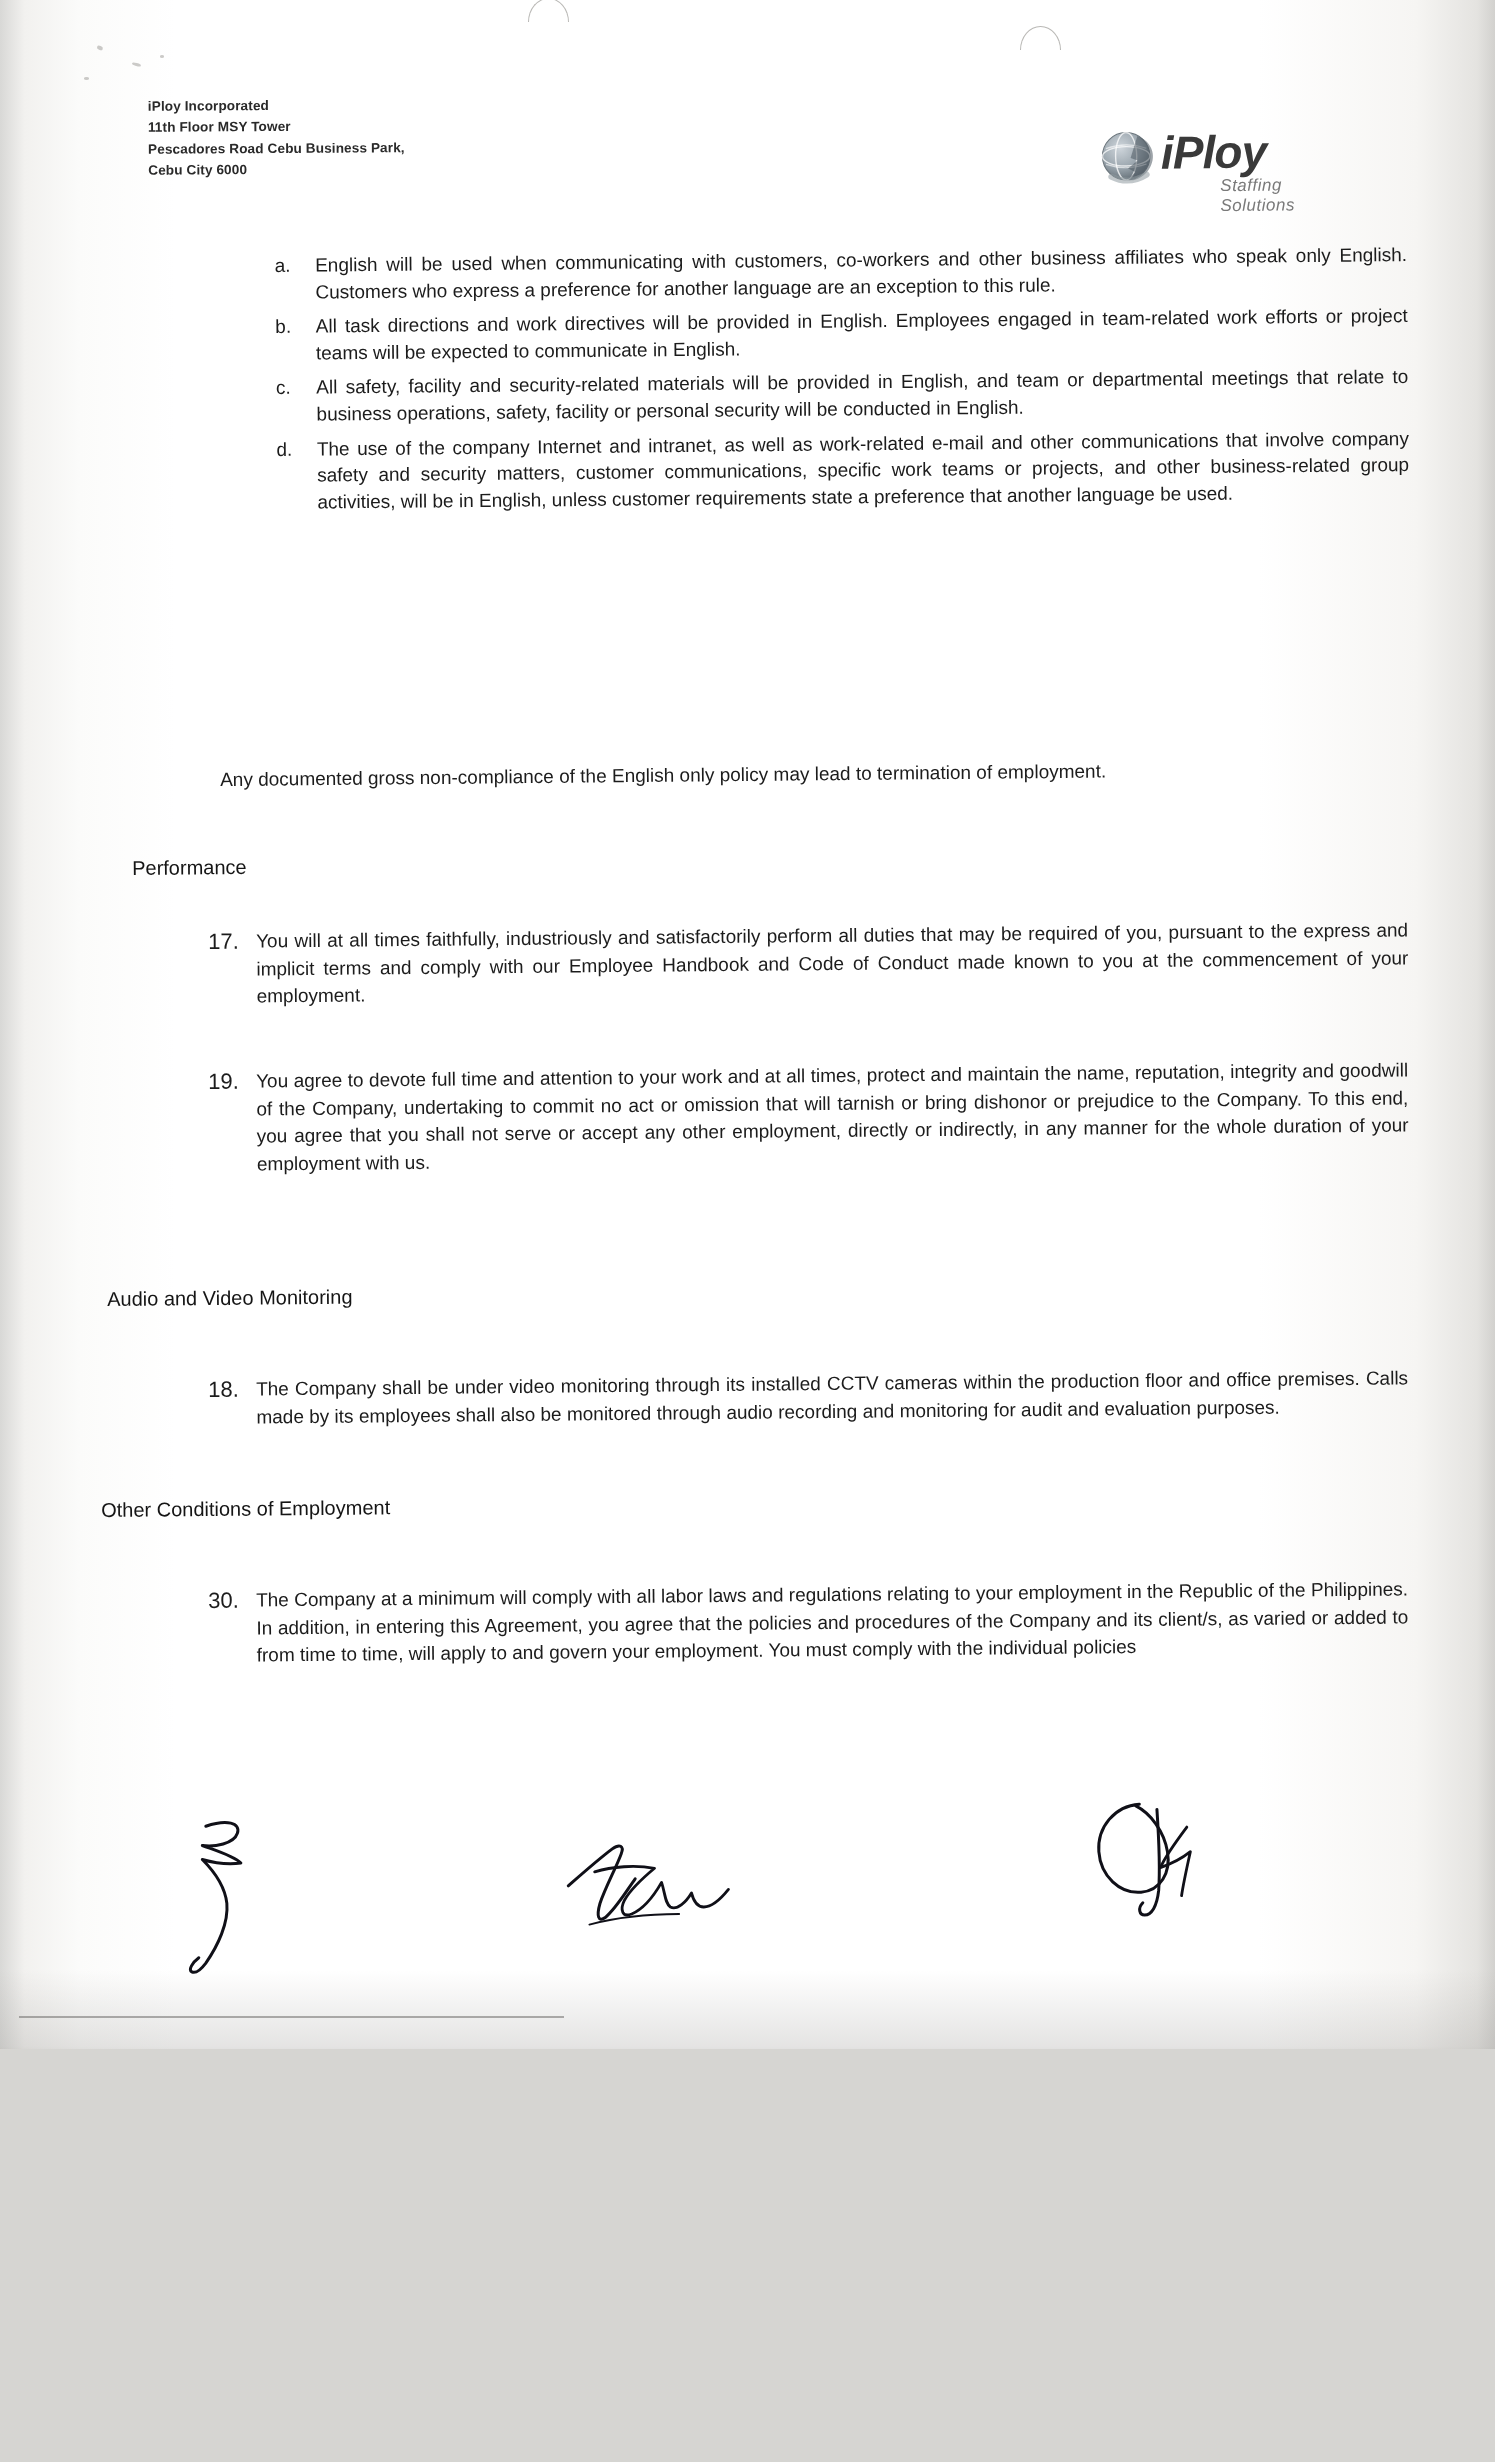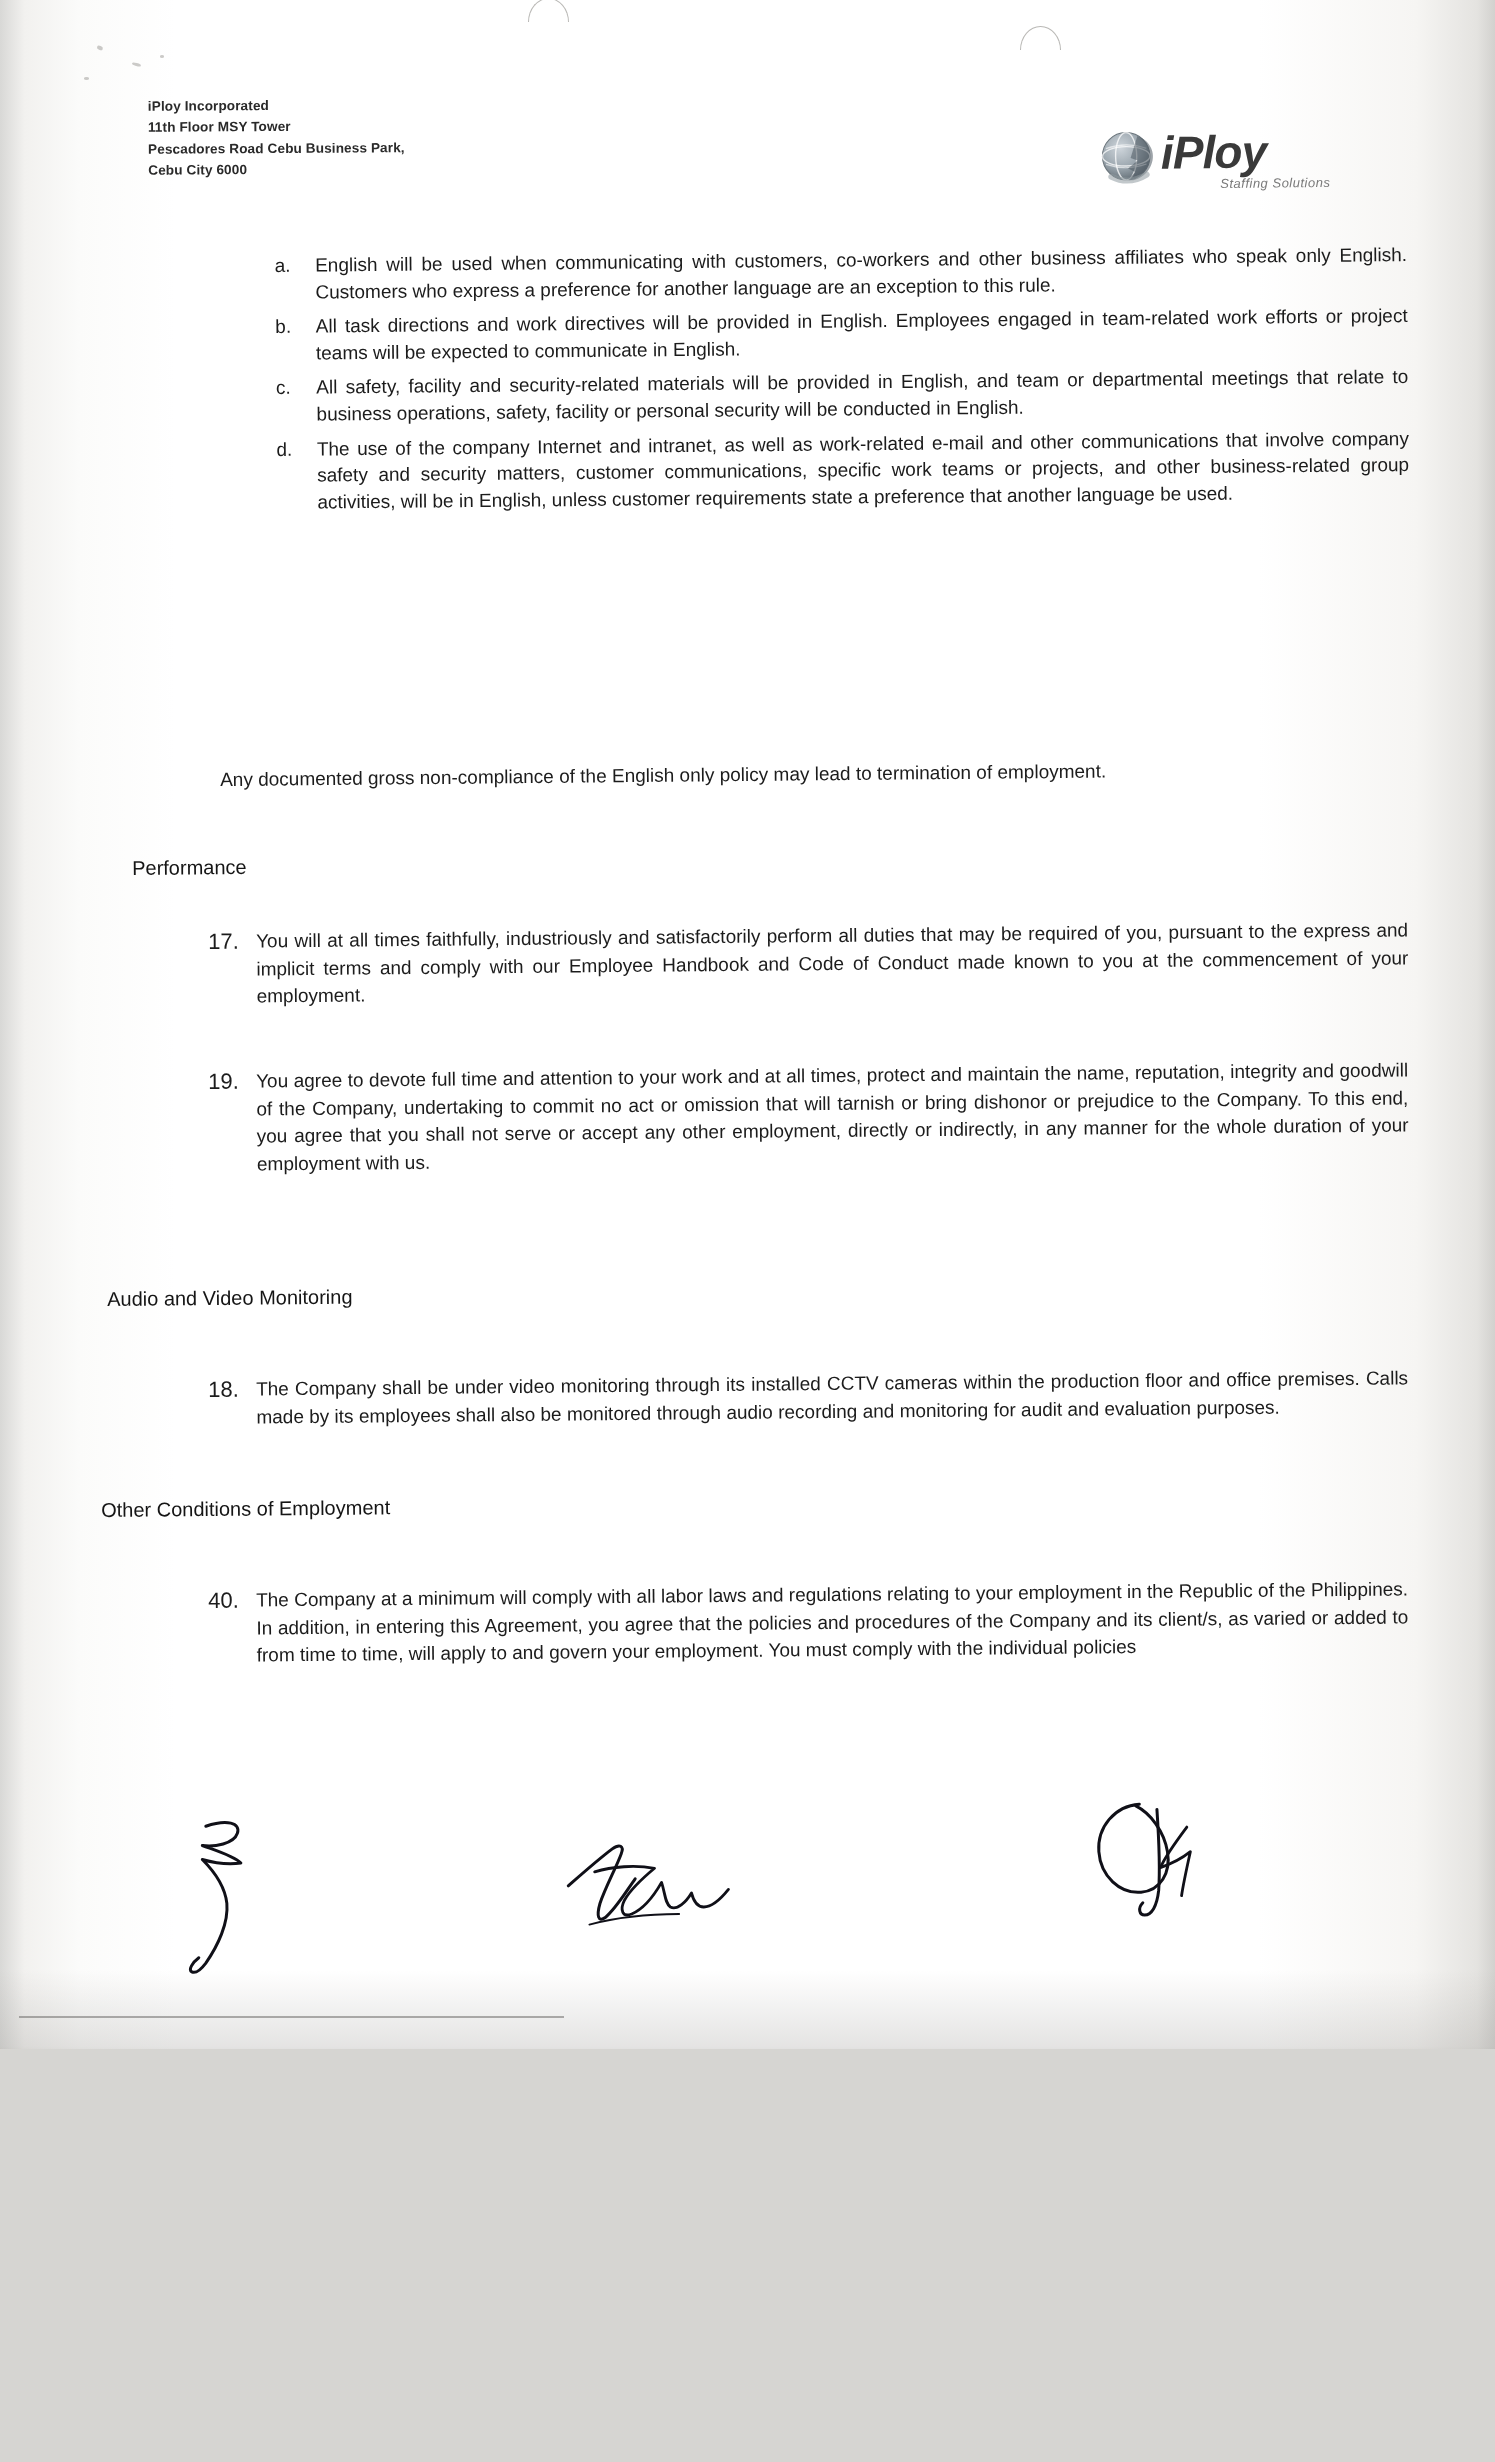--- a/index.html
+++ b/index.html
@@ -92,21 +92,21 @@
     font-size: 46px;
     font-weight: bold;
     font-style: italic;
     color: #3a3a3a;
     letter-spacing: -0.9px;
   }
   .logo .tagline {
     position: absolute;
     left: 121px;
     top: 53px;
-    font-size: 13px;
+    font-size: 17px;
     color: #7a7a7a;
     letter-spacing: 0.5px;
     font-style: italic;
   }
 
   
   .hole {
     position: absolute;
     border: 1.8px solid #b9b8b5;
     border-bottom: none;
@@ -258,21 +258,21 @@
   <div class="heading tilt" style="left:107px; top:1288px; transform: rotate(-0.55deg);">Audio and Video Monitoring</div>
 
   <div class="num-item tilt" style="left:201px; top:1376px; transform: rotate(-0.55deg);">
     <span class="num">18.</span>
     <span>The Company shall be under video monitoring through its installed CCTV cameras within the production floor and office premises.  Calls made by its employees shall also be monitored through audio recording and monitoring for audit and evaluation purposes.</span>
   </div>
 
   <div class="heading tilt" style="left:101px; top:1499px; transform: rotate(-0.55deg);">Other Conditions of Employment</div>
 
   <div class="num-item tilt" style="left:201px; top:1587px; transform: rotate(-0.55deg);">
-    <span class="num">40.</span>
+    <span class="num">30.</span>
     <span>The Company at a minimum will comply with all labor laws and regulations relating to your employment in the Republic of the Philippines. In addition, in entering this Agreement, you agree that the policies and procedures of the Company and its client/s, as varied or added to from time to time, will apply to and govern your employment. You must comply with the individual policies</span>
   </div>
 
   <div class="sig" style="left:176px; top:1812px;">
     <svg width="114" height="167" viewBox="0 0 130 190">
       <path d="M34 16 C58 8 74 12 70 24 C66 36 44 40 30 38 C46 44 66 50 74 58 C60 60 44 58 30 54 C44 68 56 86 58 104 C60 126 48 152 34 172 C28 180 22 184 18 182 C14 180 18 172 26 166" fill="none" stroke="#101018" stroke-width="3.4" stroke-linecap="round" stroke-linejoin="round"></path>
     </svg>
   </div>
 
   <div class="sig" style="left:563px; top:1819px;">

